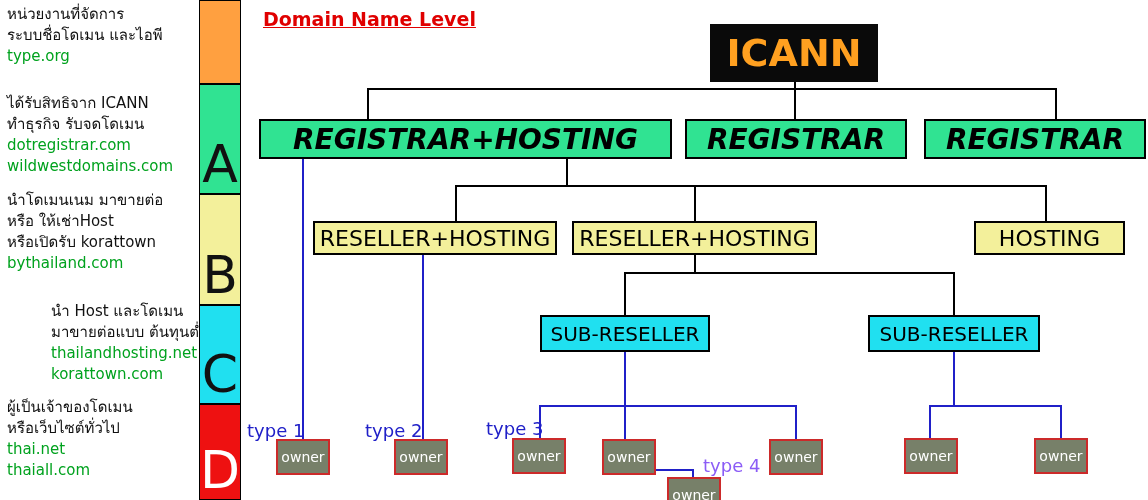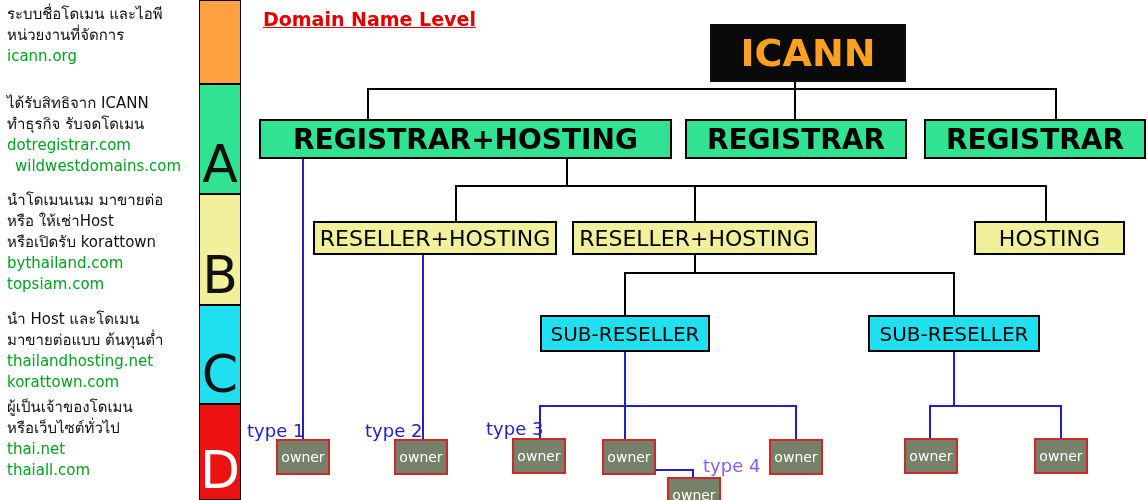--- a/index.html
+++ b/index.html
@@ -13,56 +13,55 @@
   .band{position:absolute;left:199px;width:42px;box-sizing:border-box;border:1px solid #000;
         display:flex;align-items:flex-end;justify-content:center;}
   .band-letter{font-size:52px;line-height:0.92;padding-bottom:4px;color:#111;}
   
   .diagram-title{position:absolute;left:263px;top:8px;font-size:19px;font-weight:bold;
                  text-decoration:underline;white-space:nowrap;}
   
   .box{position:absolute;box-sizing:border-box;border:2px solid #000;
        display:flex;align-items:center;justify-content:center;white-space:nowrap;color:#000;}
   .box-root{font-size:38px;font-weight:bold;border:none;}
-  .lvlA{font-size:28px;font-weight:bold;}
+  .lvlA{font-size:28px;font-weight:bold;font-style:italic;}
   .lvlB{font-size:22px;}
   .lvlC{font-size:20px;}
   .owner-box{position:absolute;width:54px;height:36px;box-sizing:border-box;border:2px solid;
              display:flex;align-items:center;justify-content:center;font-size:14px;color:#fff;}
   .type-label{position:absolute;font-size:18px;white-space:nowrap;}
   
   .ln{position:absolute;}
 </style>
 </head>
 <body>
 
 <div id="stage">
 
   <div class="side-sec" style="top:4px;">
+    <div class="side-line">หน่วยงานที่จัดการ</div>
     <div class="side-line">ระบบชื่อโดเมน และไอพี</div>
-    <div class="side-line">หน่วยงานที่จัดการ</div>
-    <div class="side-domain" style="color: rgb(0, 162, 30);">icann.org</div>
+    <div class="side-domain" style="color: rgb(0, 162, 30);">type.org</div>
   </div>
 
   <div class="side-sec" style="top:93px;">
     <div class="side-line">ได้รับสิทธิจาก ICANN</div>
     <div class="side-line">ทำธุรกิจ รับจดโดเมน</div>
     <div class="side-domain" style="color: rgb(0, 162, 30);">dotregistrar.com</div>
-    <div class="side-domain" style="color: rgb(0, 162, 30); margin-left: 8px;">wildwestdomains.com</div>
+    <div class="side-domain" style="color: rgb(0, 162, 30);">wildwestdomains.com</div>
   </div>
 
   <div class="side-sec" style="top:190px;">
     <div class="side-line">นำโดเมนเนม มาขายต่อ</div>
     <div class="side-line">หรือ ให้เช่าHost</div>
     <div class="side-line">หรือเปิดรับ korattown</div>
     <div class="side-domain" style="color: rgb(0, 162, 30);">bythailand.com</div>
-    <div class="side-domain" style="color: rgb(0, 162, 30);">topsiam.com</div>
   </div>
 
-  <div class="side-sec" style="top:309px;">
+  <div class="side-sec" style="top:301px;margin-left:44px;">
     <div class="side-line">นำ Host และโดเมน</div>
     <div class="side-line">มาขายต่อแบบ ต้นทุนต่ำ</div>
     <div class="side-domain" style="color: rgb(0, 162, 30);">thailandhosting.net</div>
     <div class="side-domain" style="color: rgb(0, 162, 30);">korattown.com</div>
   </div>
 
   <div class="side-sec" style="top:397px;">
     <div class="side-line">ผู้เป็นเจ้าของโดเมน</div>
     <div class="side-line">หรือเว็บไซต์ทั่วไป</div>
     <div class="side-domain" style="color: rgb(0, 162, 30);">thai.net</div>
@@ -111,21 +110,21 @@
 
   <div class="ln" style="left:628px;top:461px;width:2px;height:10px;background:#2020C8;"></div>
   <div class="ln" style="left:628px;top:469px;width:66px;height:2px;background:#2020C8;"></div>
   <div class="ln" style="left:692px;top:469px;width:2px;height:9px;background:#2020C8;"></div>
 
   <div class="ln" style="left:953px;top:352px;width:2px;height:54px;background:#2020C8;"></div>
   <div class="ln" style="left:929px;top:405px;width:133px;height:2px;background:#2020C8;"></div>
   <div class="ln" style="left:929px;top:405px;width:2px;height:34px;background:#2020C8;"></div>
   <div class="ln" style="left:1060px;top:405px;width:2px;height:34px;background:#2020C8;"></div>
 
-  <div class="box box-root" style="left: 710px; top: 24px; width: 196px; height: 58px; background-color: rgb(10, 10, 10); color: rgb(255, 160, 32);">ICANN</div>
+  <div class="box box-root" style="left: 710px; top: 24px; width: 168px; height: 58px; background-color: rgb(10, 10, 10); color: rgb(255, 160, 32);">ICANN</div>
 
   <div class="box lvlA" style="left: 259px; top: 119px; width: 413px; height: 40px; background-color: rgb(48, 227, 146);">REGISTRAR+HOSTING</div>
   <div class="box lvlA" style="left: 685px; top: 119px; width: 222px; height: 40px; background-color: rgb(48, 227, 146);">REGISTRAR</div>
   <div class="box lvlA" style="left: 924px; top: 119px; width: 222px; height: 40px; background-color: rgb(48, 227, 146);">REGISTRAR</div>
 
   <div class="box lvlB" style="left: 313px; top: 221px; width: 244px; height: 34px; background-color: rgb(243, 240, 155);">RESELLER+HOSTING</div>
   <div class="box lvlB" style="left: 572px; top: 221px; width: 245px; height: 34px; background-color: rgb(243, 240, 155);">RESELLER+HOSTING</div>
   <div class="box lvlB" style="left: 974px; top: 221px; width: 151px; height: 34px; background-color: rgb(243, 240, 155);">HOSTING</div>
 
   <div class="box lvlC" style="left: 540px; top: 315px; width: 170px; height: 37px; background-color: rgb(32, 224, 240);">SUB-RESELLER</div>

